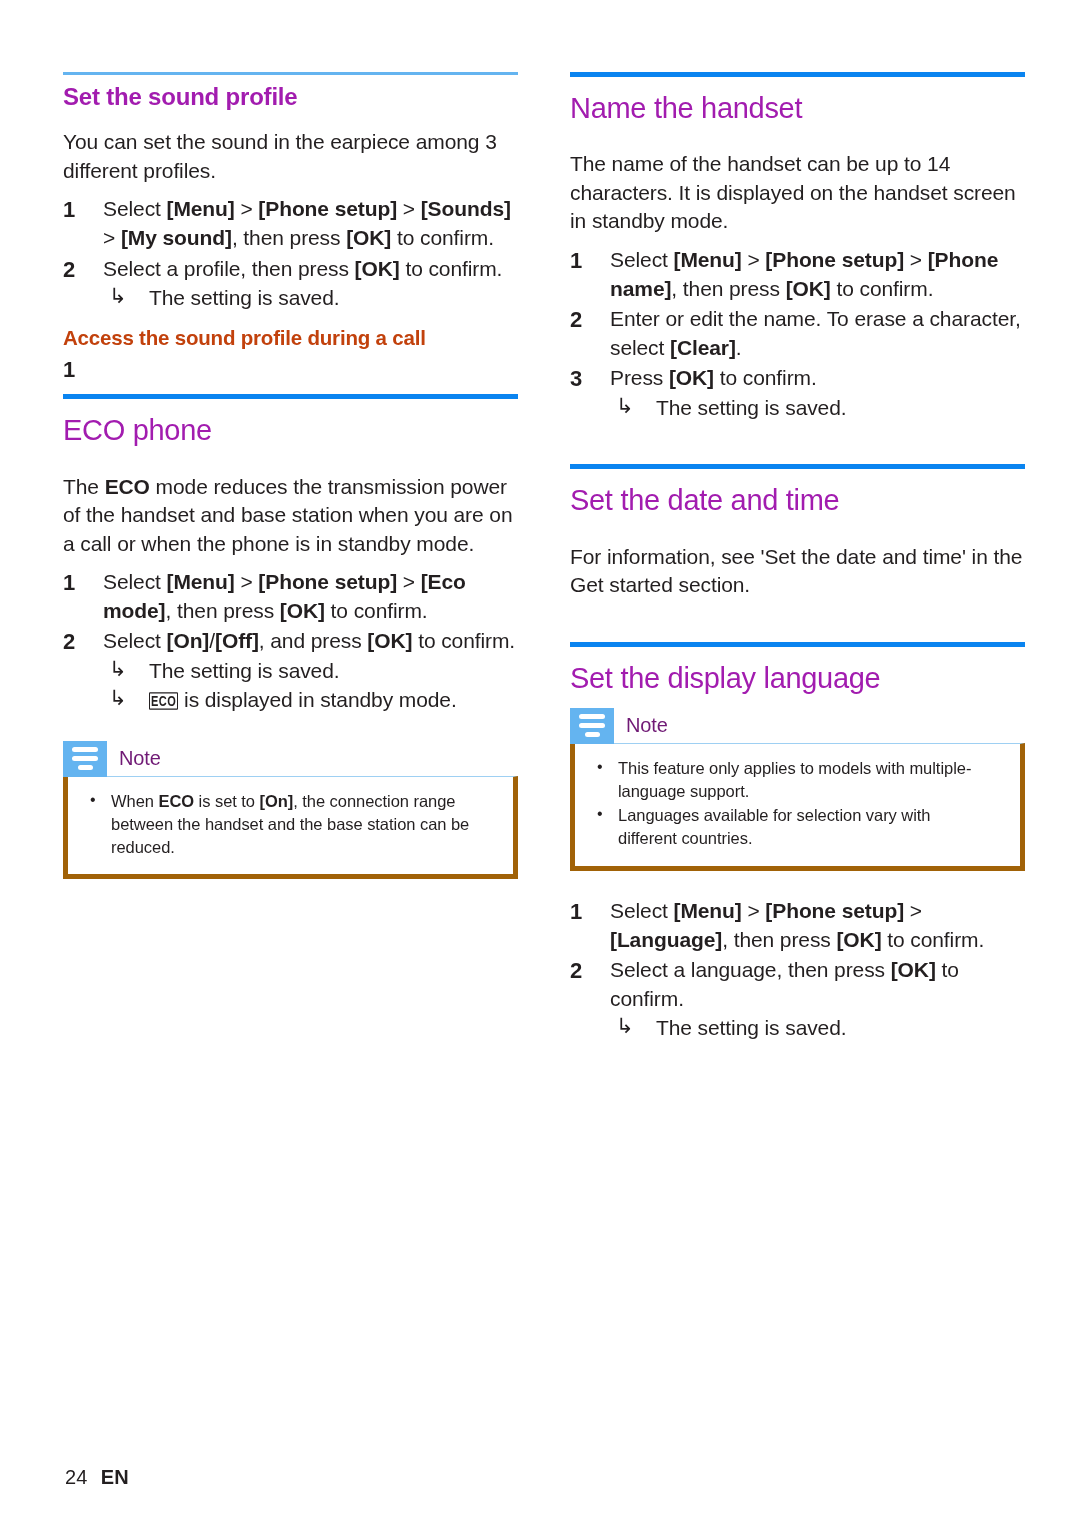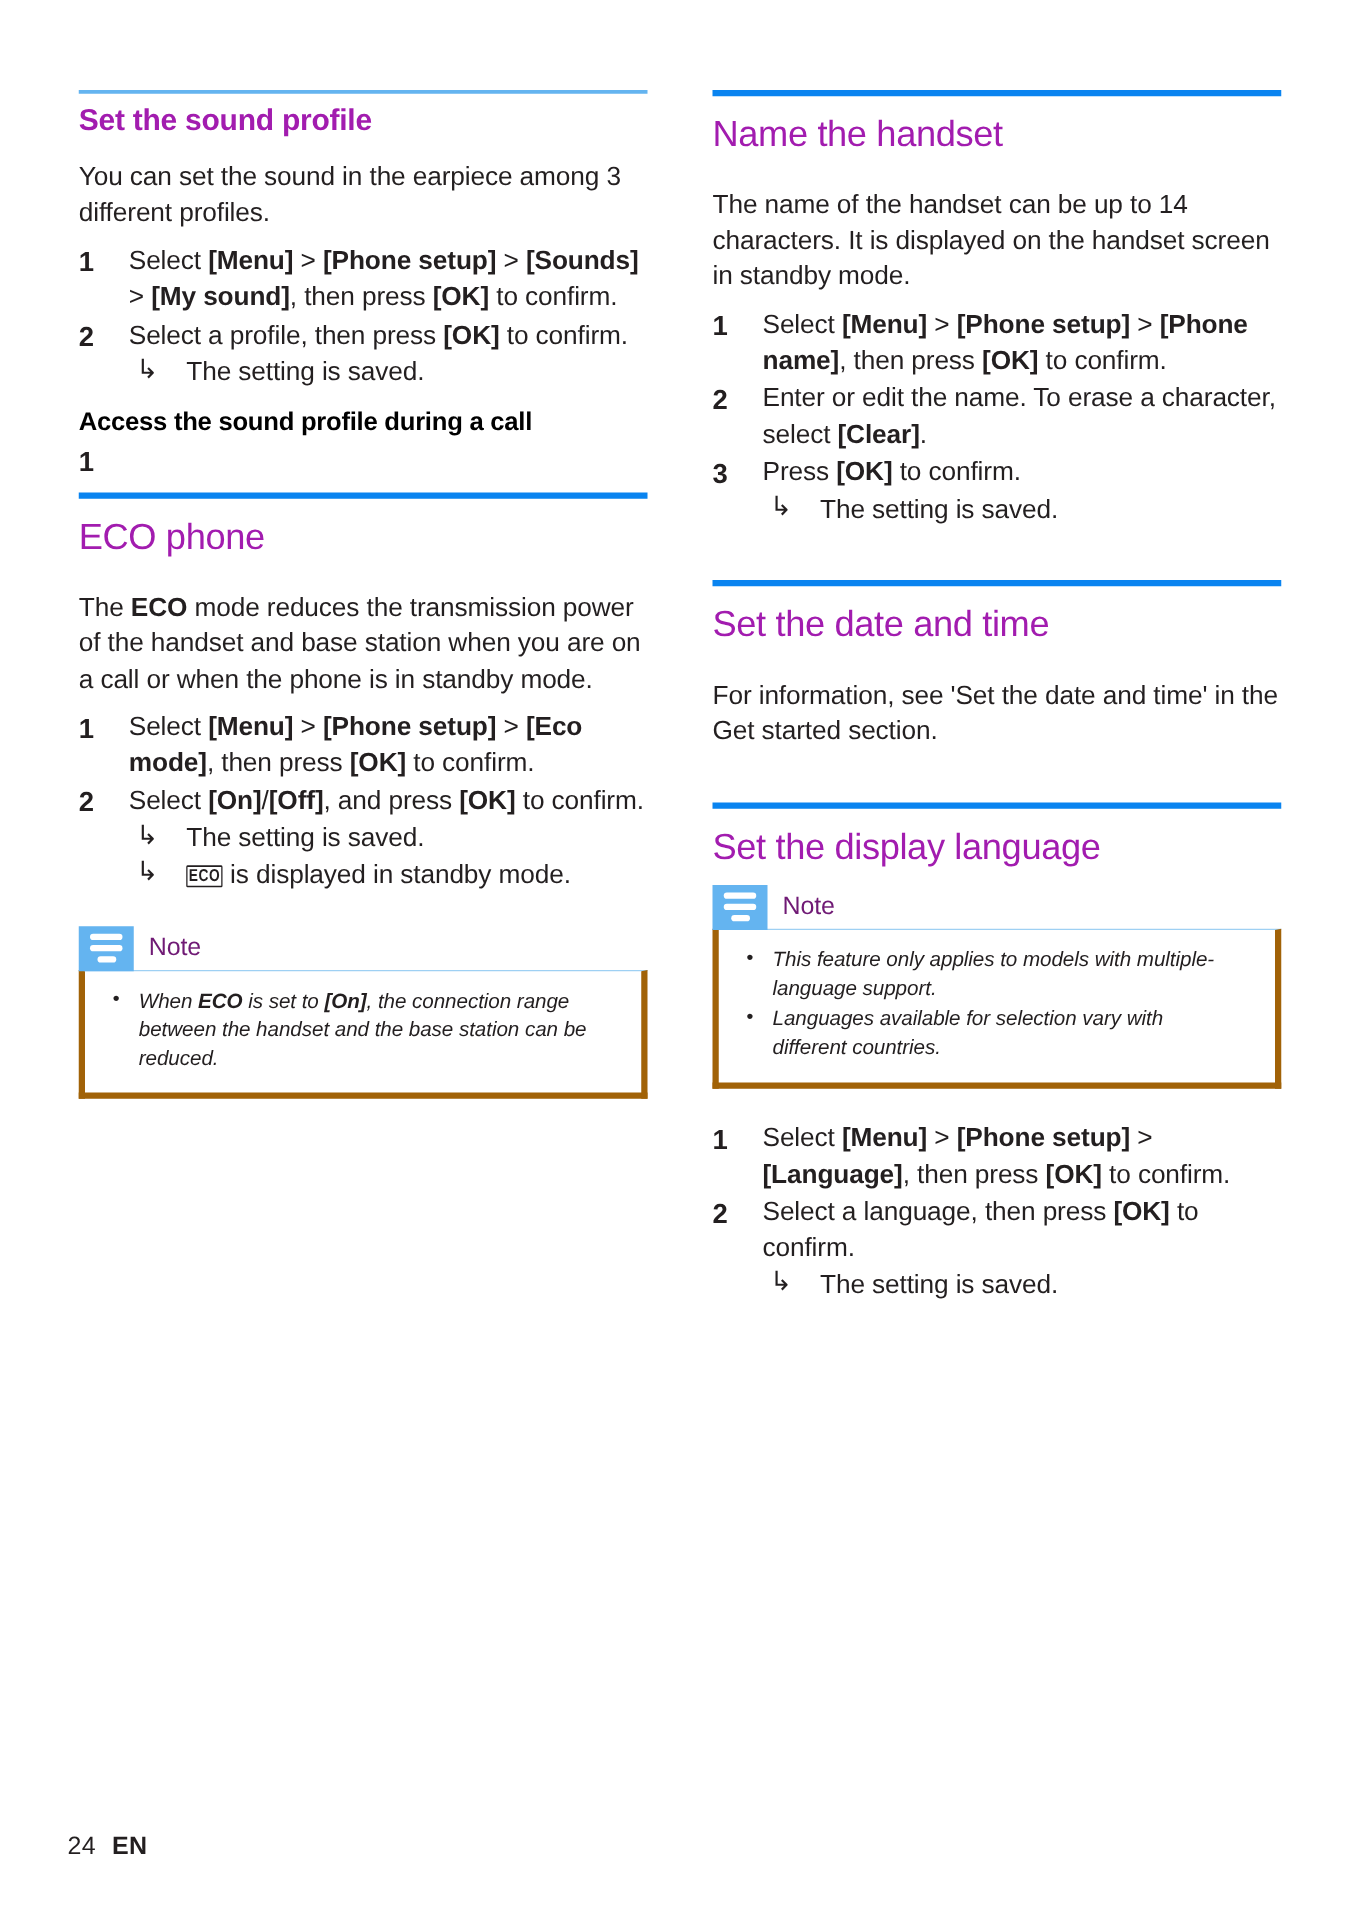--- a/index.html
+++ b/index.html
@@ -52,21 +52,21 @@
     font-size: 24px;
     font-weight: 700;
     color: #a21caf;
     letter-spacing: -0.2px;
     margin: 0 0 18px 0;
     line-height: 1.1;
   }
   .h3 {
     font-size: 20.5px;
     font-weight: 700;
-    color: #000000;
+    color: #c2410c;
     margin: 12px 0 5px 0;
     line-height: 1.25;
     letter-spacing: -0.2px;
   }
 
   
   p.body {
     font-size: 21px;
     line-height: 1.36;
     margin: 0 0 10px 0;
@@ -161,21 +161,20 @@
     font-size: 20px;
     font-weight: 400;
     margin-left: 12px;
     letter-spacing: -0.1px;
   }
   .note-body {
     border: 5px solid #a16207;
     border-top: 1px solid #9ed0f3;
     padding: 13px 32px 14px 16px;
     margin-top: -1px;
-    font-style: italic;
   }
   ul.note-list {
     list-style: none;
     margin: 0;
     padding: 0;
   }
   ul.note-list > li {
     position: relative;
     padding-left: 27px;
     font-size: 16.5px;
@@ -187,21 +186,21 @@
     content: "\2022";
     position: absolute;
     left: 6px;
     top: -1px;
     font-size: 16px;
   }
 
   
   .footer {
     position: absolute;
-    left: 54px;
+    left: 65px;
     bottom: 38px;
     font-size: 20px;
     color: #231f20;
     letter-spacing: 0.2px;
   }
   .footer .pageno { font-weight: 400; }
   .footer .lang { font-weight: 700; margin-left: 13px; }
 </style>
 </head>
 <body>

